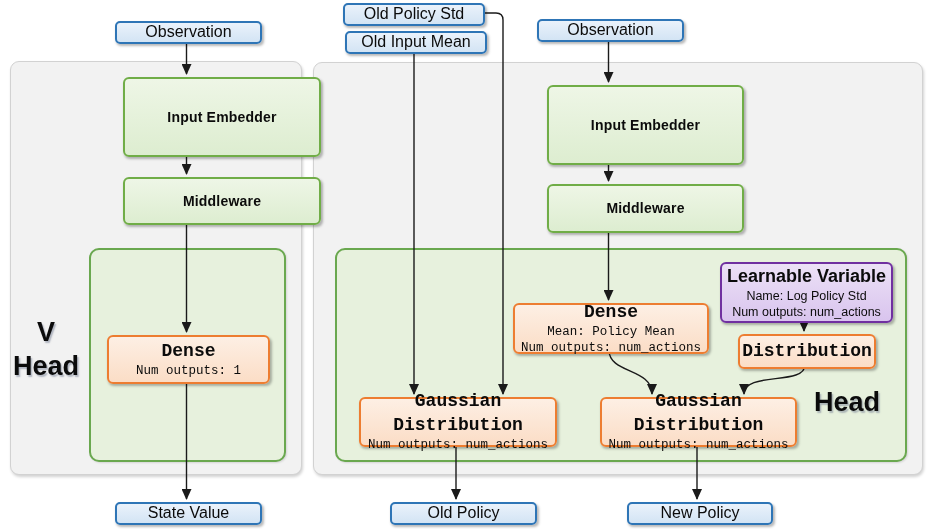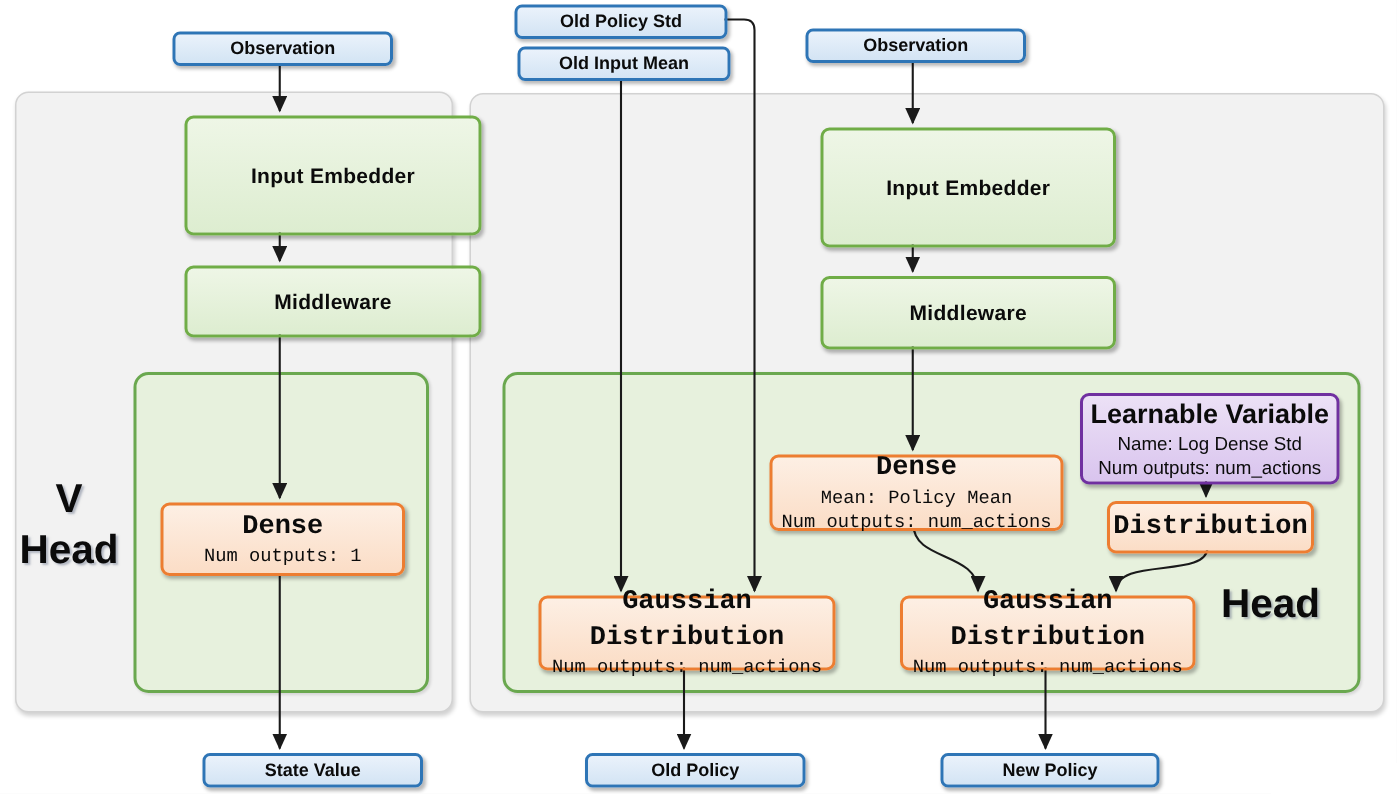--- a/index.html
+++ b/index.html
@@ -7,21 +7,21 @@
        font-family:"Liberation Sans", sans-serif;color:#0b0b0b;}
   .panel{position:absolute;background:#f2f2f2;border:1px solid #d2d2d2;
          border-radius:9px;box-shadow:1px 2px 3px rgba(0,0,0,0.18);z-index:1;}
   .container-green{position:absolute;background:#e7f1dd;border:2px solid #6aa84f;
          border-radius:10px;box-shadow:1px 1px 2px rgba(0,0,0,0.12);z-index:2;}
   .arrow-layer{position:absolute;left:0;top:0;z-index:3;}
   .node{position:absolute;display:flex;flex-direction:column;align-items:center;
         justify-content:center;text-align:center;z-index:4;border-radius:6px;
         box-shadow:1.5px 2px 2.5px rgba(0,0,0,0.28);line-height:1.3;}
   .io{background:linear-gradient(#eaf2fb,#d3e4f4);border:2px solid #2E75B6;
-      font-weight:bold;font-size:12px;border-radius:5px;}
+      font-weight:normal;font-size:16px;border-radius:5px;}
   .module{background:linear-gradient(#eef6e6,#ddedd0);border:2px solid #70AD47;
       font-weight:bold;font-size:14px;letter-spacing:0.2px;margin-left:34px;}
   .layer{background:linear-gradient(#fdefe4,#fbddc6);border:2px solid #ED7D31;font-family:Liberation Mono, monospace;}
   .variable{background:linear-gradient(#ece1f6,#d9c4ee);border:2px solid #7030A0;}
   .node-title{font-weight:bold;font-size:18px;}
   .node-line{font-size:12.5px;}
   .head-label{position:absolute;z-index:4;font-weight:bold;font-size:27px;
       text-align:center;line-height:1.25;color:#0b0b0b;
       text-shadow:1.5px 1.5px 1.5px rgba(120,130,150,0.55);}
 </style>
@@ -72,21 +72,21 @@
 <div class="node module" style="left:89px;top:77px;width:194px;height:76px;">
   <span>Input Embedder</span>
 </div>
 <div class="node module" style="left:89px;top:177px;width:194px;height:44px;">
   <span>Middleware</span>
 </div>
 <div class="node layer" style="left:107px;top:335px;width:159px;height:45px;">
   <span class="node-title">Dense</span>
   <span class="node-line">Num outputs: 1</span>
 </div>
-<div class="node io" style="left:115px;top:502px;width:143px;height:19px;margin-left:20px;">
+<div class="node io" style="left:115px;top:502px;width:143px;height:19px;">
   <span>State Value</span>
 </div>
 
 <div class="node io" style="left:343px;top:3px;width:138px;height:19px;">
   <span>Old Policy Std</span>
 </div>
 <div class="node io" style="left:345px;top:31px;width:138px;height:19px;">
   <span>Old Input Mean</span>
 </div>
 <div class="node io" style="left:537px;top:19px;width:143px;height:19px;">
@@ -99,21 +99,21 @@
 <div class="node module" style="left:513px;top:184px;width:193px;height:45px;">
   <span>Middleware</span>
 </div>
 <div class="node layer" style="left:513px;top:303px;width:192px;height:47px;">
   <span class="node-title">Dense</span>
   <span class="node-line">Mean: Policy Mean</span>
   <span class="node-line">Num outputs: num_actions</span>
 </div>
 <div class="node variable" style="left:720px;top:262px;width:169px;height:57px;">
   <span class="node-title">Learnable Variable</span>
-  <span class="node-line">Name: Log Dense Std</span>
+  <span class="node-line">Name: Log Policy Std</span>
   <span class="node-line">Num outputs: num_actions</span>
 </div>
 <div class="node layer" style="left:738px;top:334px;width:134px;height:31px;">
   <span class="node-title">Distribution</span>
 </div>
 <div class="node layer" style="left:359px;top:397px;width:194px;height:46px;">
   <span class="node-title">Gaussian Distribution</span>
   <span class="node-line">Num outputs: num_actions</span>
 </div>
 <div class="node layer" style="left:600px;top:397px;width:193px;height:46px;">

